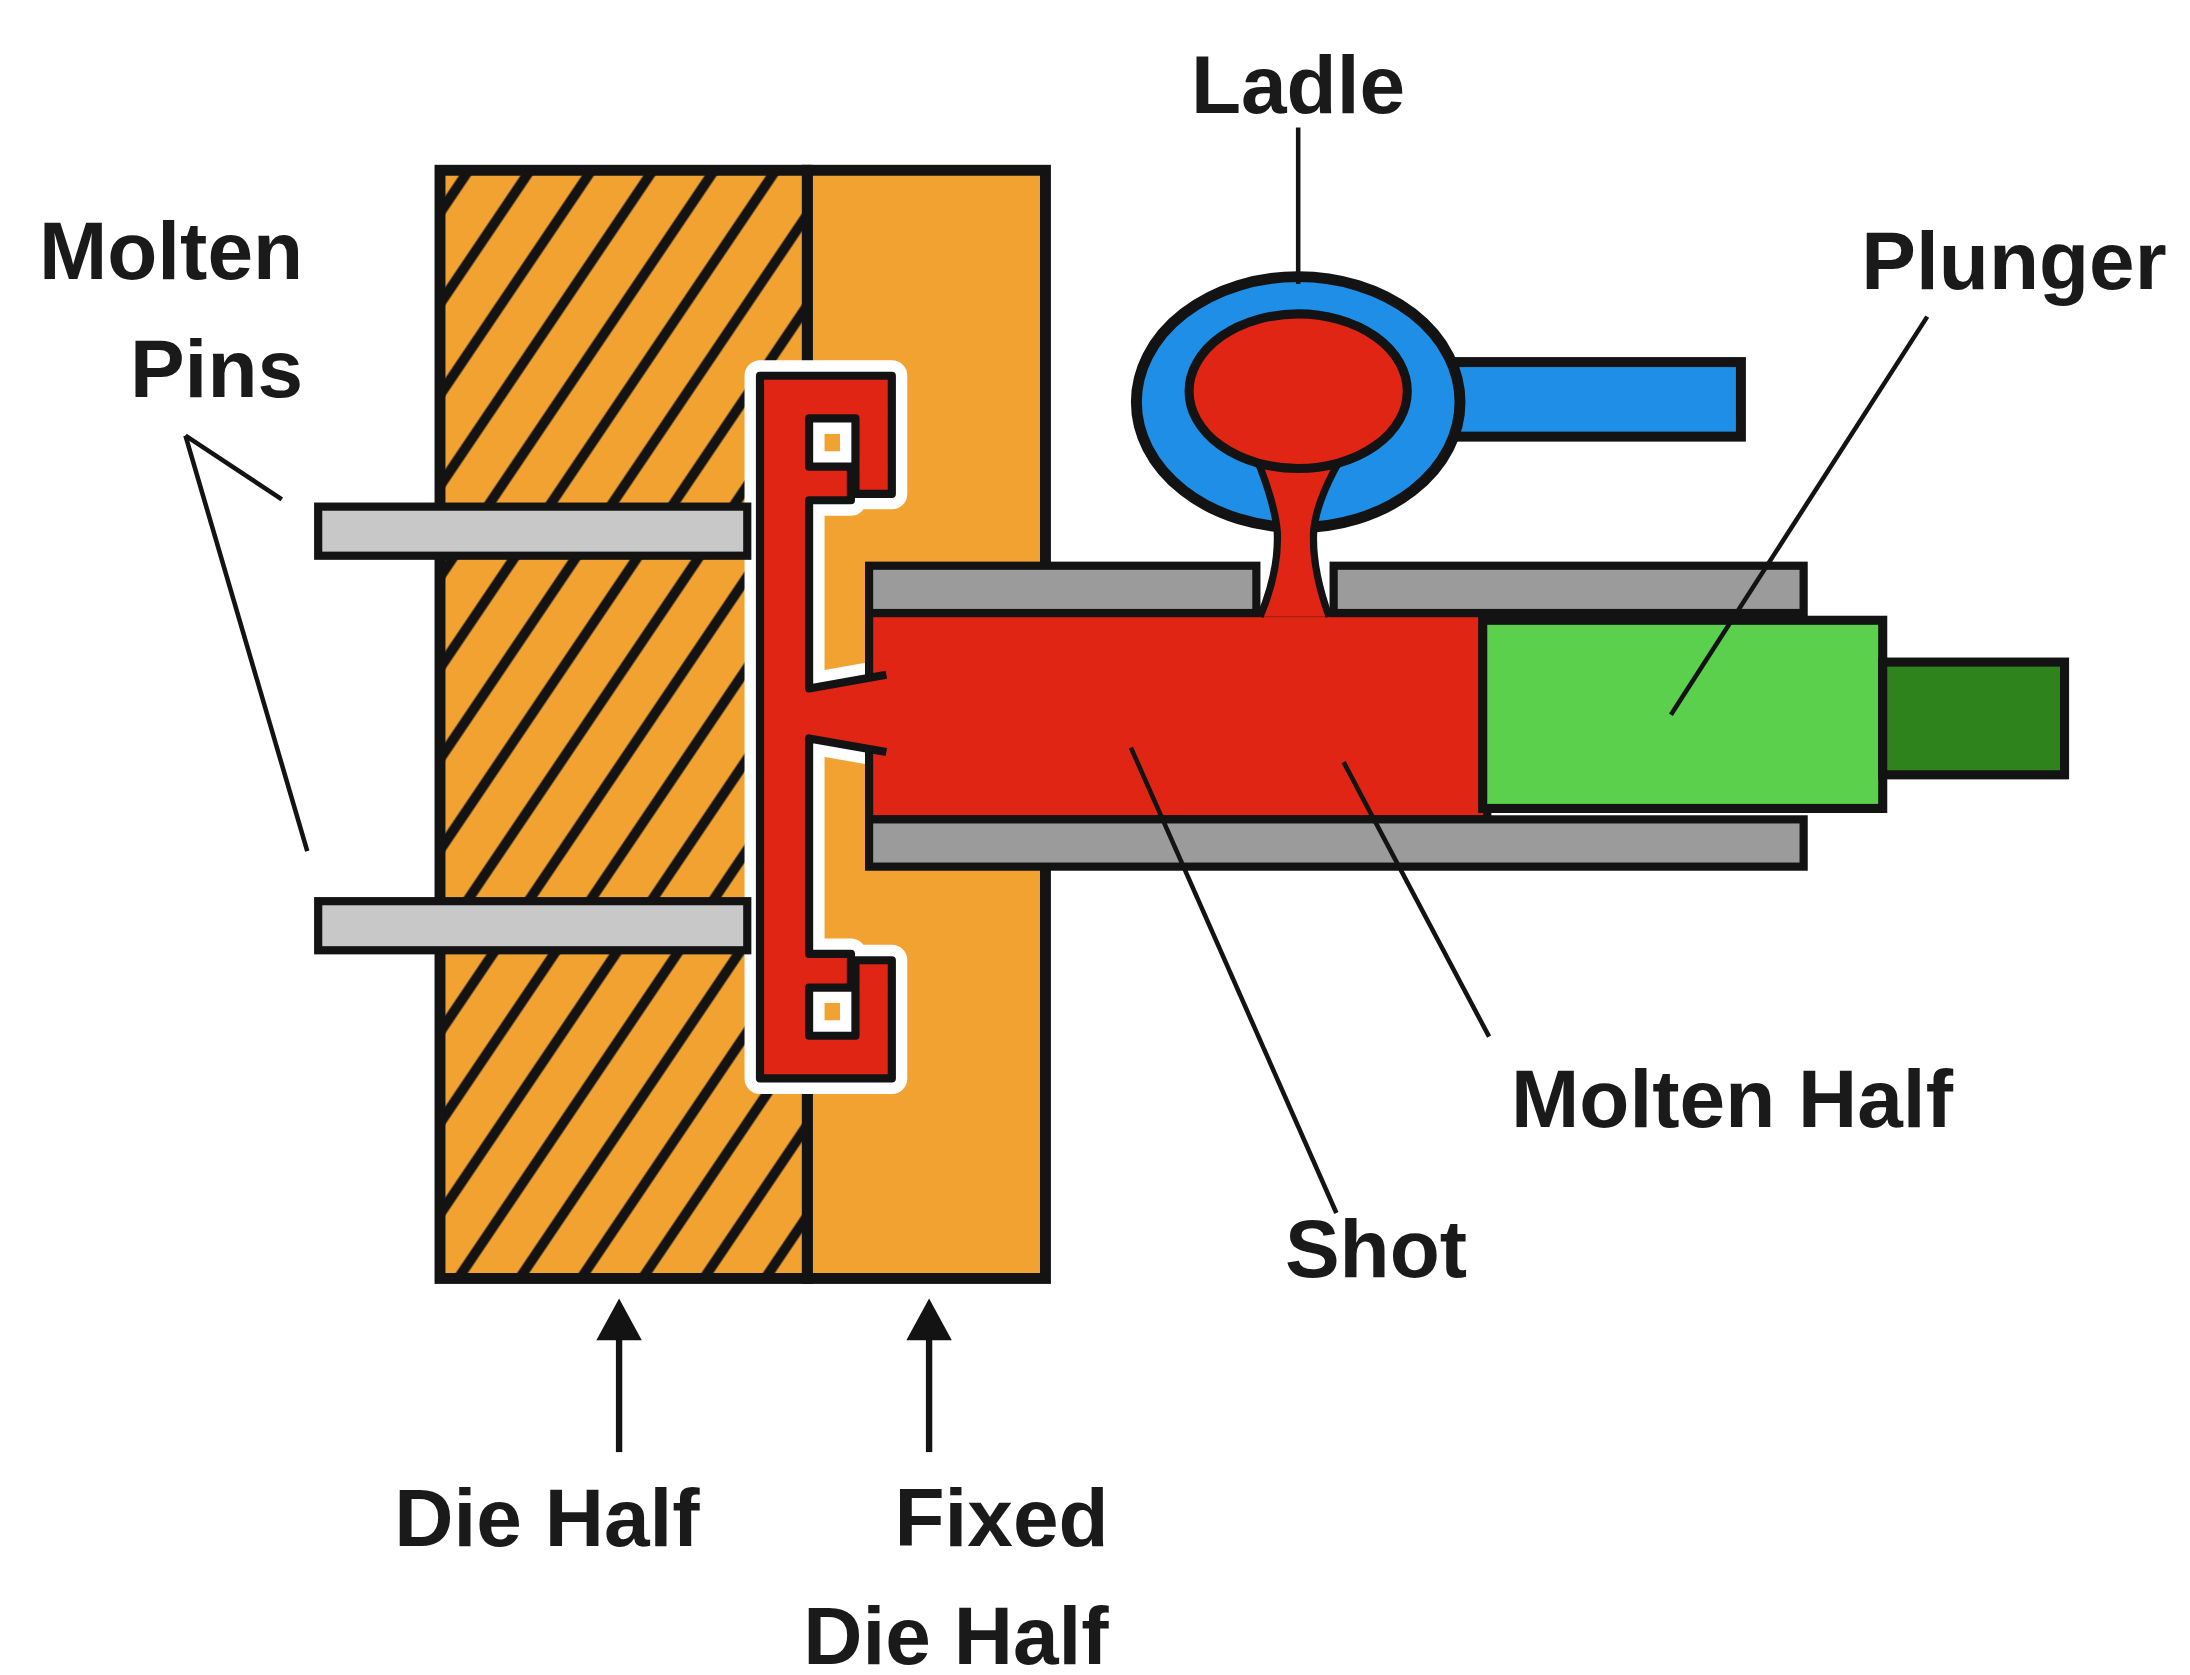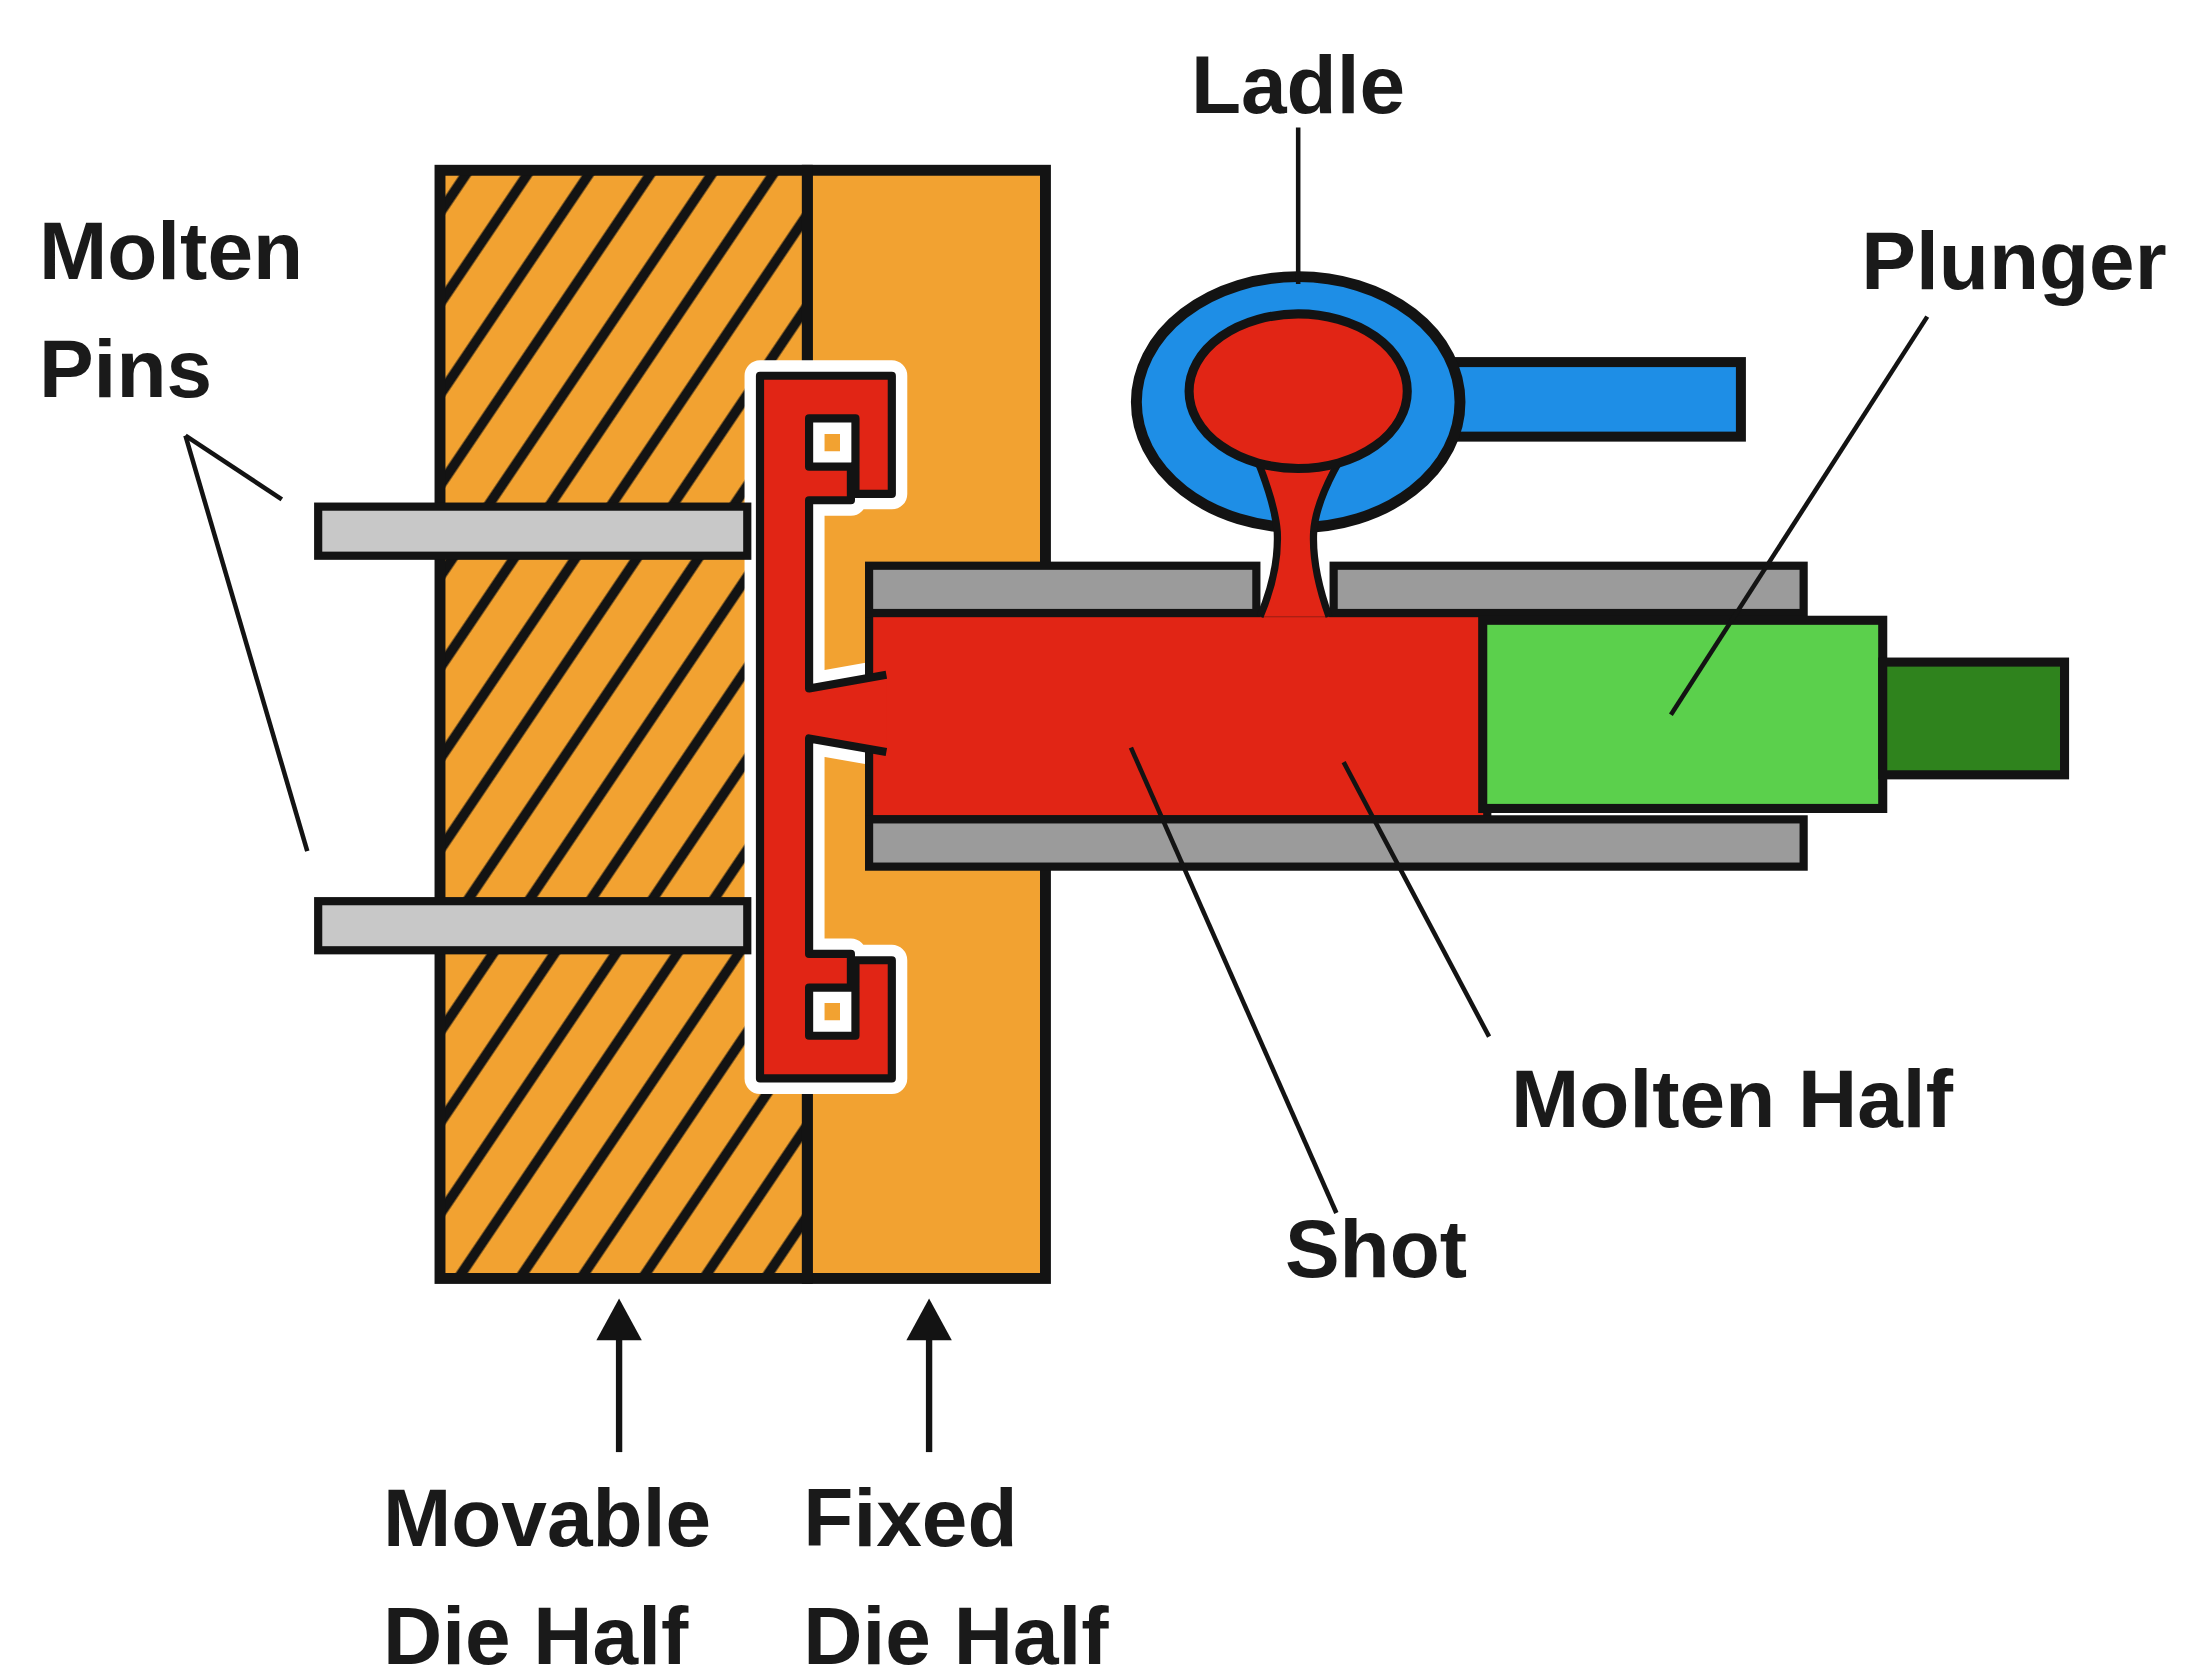--- a/index.html
+++ b/index.html
@@ -17,21 +17,21 @@
     width: 2190px;
     height: 1676px;
   }
   .label {
     position: absolute;
     transform: translateX(-50%);
     font-weight: 700;
     font-size: 82px;
     line-height: 1.44;
     color: #1a1a1a;
-    text-align: left;
+    text-align: right;
     white-space: nowrap;
   }
 </style>
 </head>
 <body>
 
 <svg class="diagram-svg" viewBox="0 0 2409 1843" xmlns="http://www.w3.org/2000/svg">
   <defs>
     <pattern id="hatch" patternUnits="userSpaceOnUse" width="56" height="56" patternTransform="rotate(34)">
       <rect width="56" height="56" fill="#F2A231"></rect>
@@ -89,21 +89,20 @@
   <div>Pins</div>
 </div>
 
 <div class="label" style="left:1732px; top:1040px">Molten Half</div>
 
 <div class="label" style="left:1376px; top:1190px">
   <div>Shot</div>
 </div>
 
 <div class="label" style="left:547px; top:1459px">
-  <div>Movable</div>
   <div>Die Half</div>
 </div>
 
 <div class="label" style="left:956px; top:1459px">
   <div>Fixed</div>
   <div>Die Half</div>
 </div>
 
 
 </body></html>

